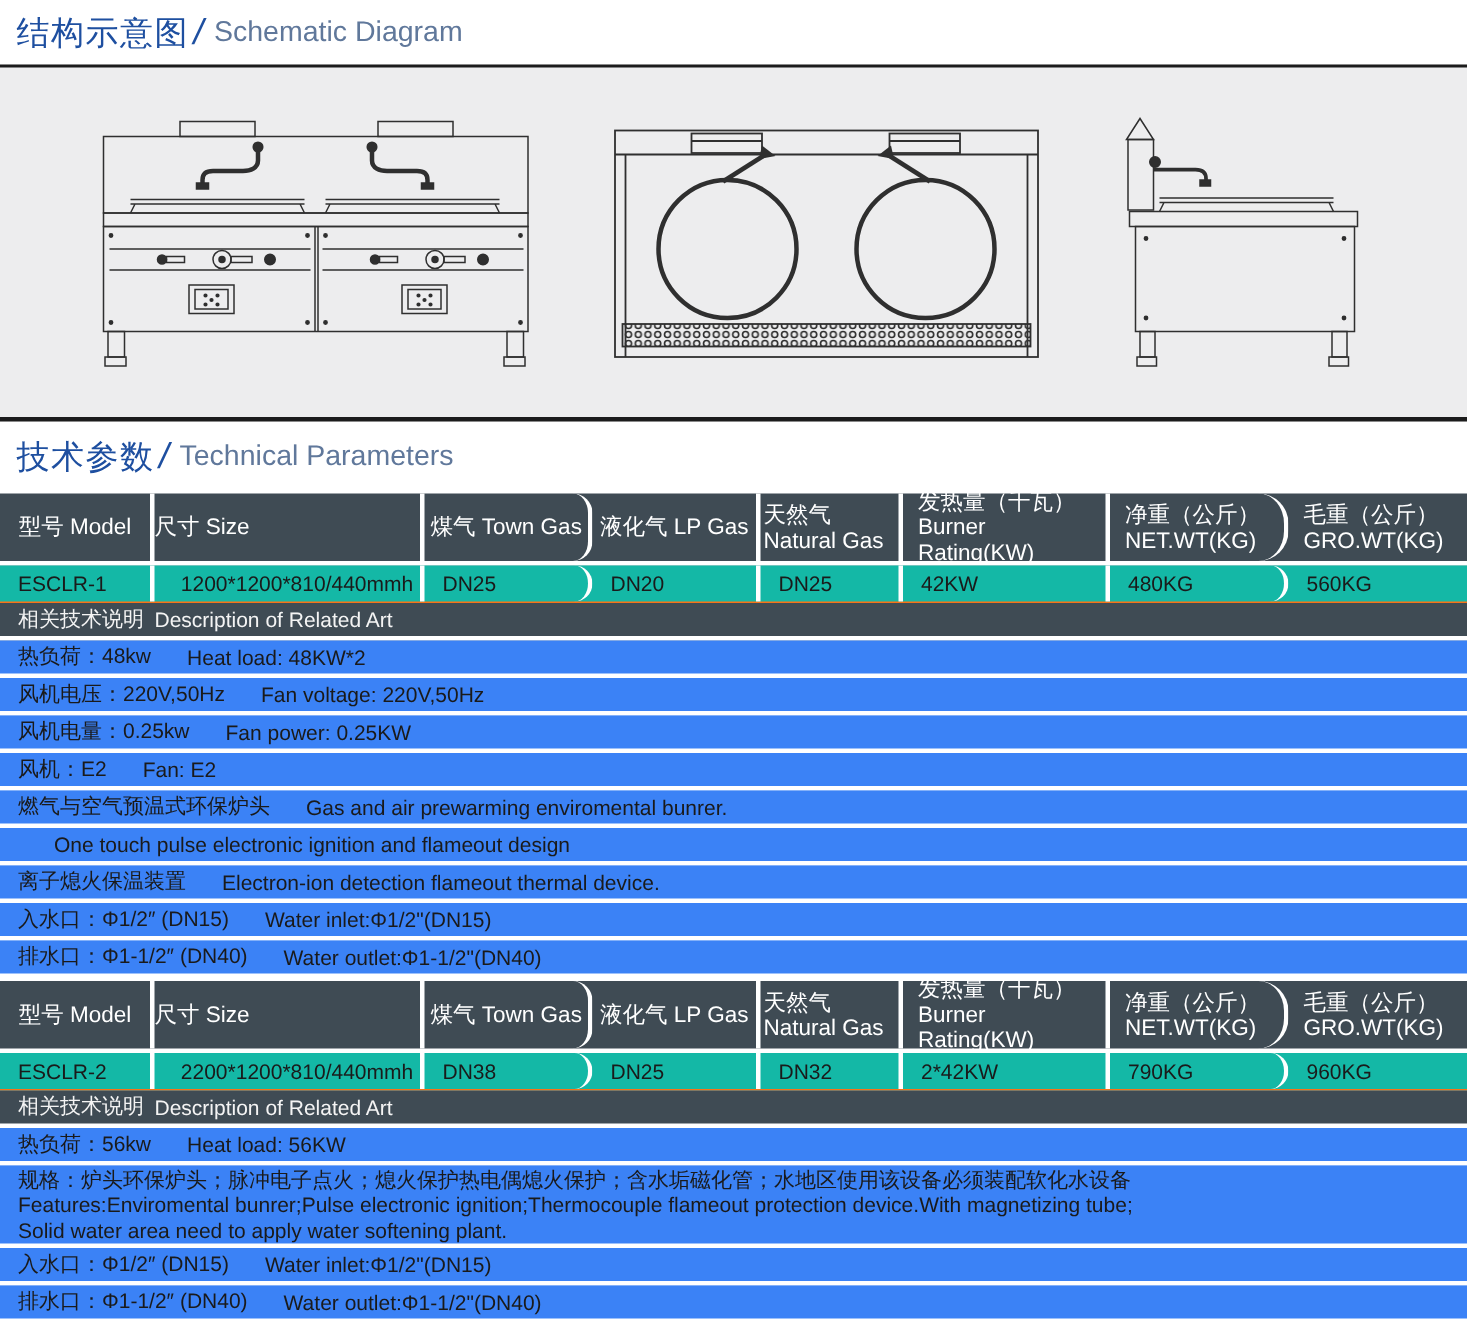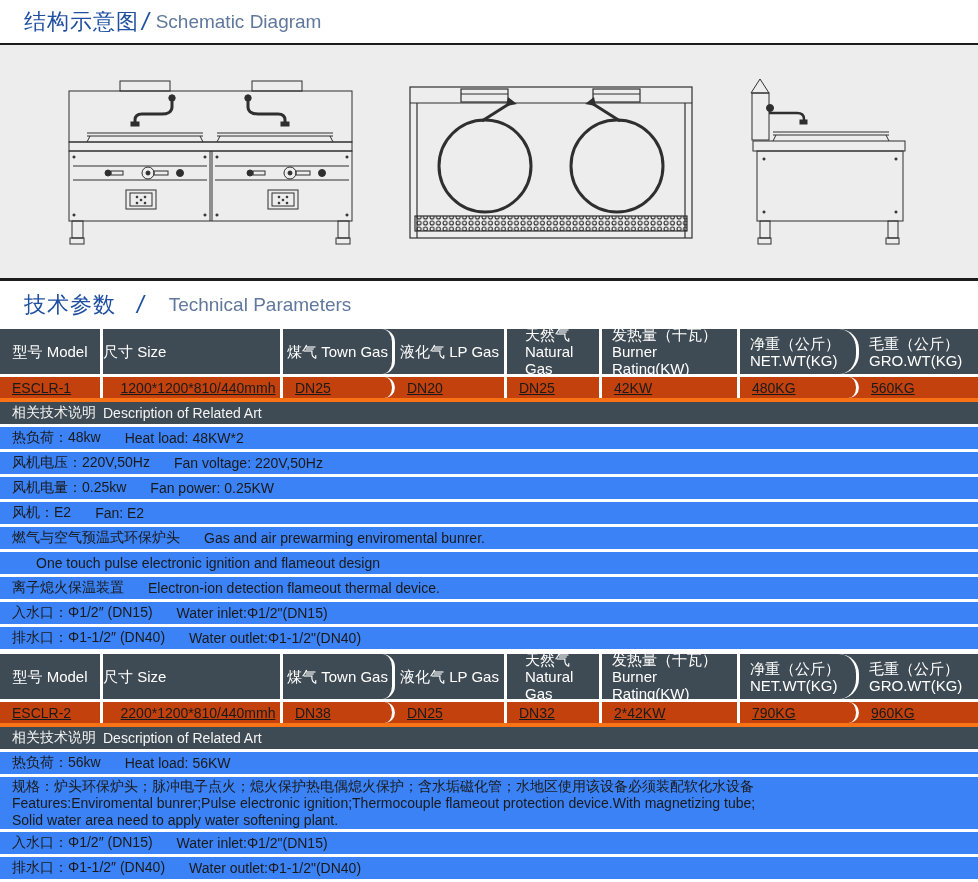--- a/index.html
+++ b/index.html
@@ -2,22 +2,22 @@
 <html><head>
 <meta charset="utf-8">
 <style>
   html,body{margin:0;padding:0;}
   body{
     width:978px;height:882px;overflow:hidden;position:relative;
     background:#ffffff;color:#1a1a1a;
     font-family:"Liberation Sans","DejaVu Sans",sans-serif;
   }
   
-  .title-row{height:43px;display:flex;align-items:center;padding-left:24px;box-sizing:border-box;}
-  .title-row.second{height:48px;gap:18px;}
+  .title-row{height:43px;display:flex;align-items:center;padding-left:11px;box-sizing:border-box;}
+  .title-row.second{height:48px;}
   .t-zh{font-size:22px;color:#1e4fa0;letter-spacing:1px;}
   .t-sep{font-size:24px;color:#1e4fa0;margin:0 7px 0 3px;font-style:italic;}
   .t-en{font-size:19px;color:#60789b;}
 
   
   .diagram{
     height:233px;background:#ededee;position:relative;
     border-top:2px solid #1c1c1c;border-bottom:3px solid #1c1c1c;
   }
   .diagram svg{display:block;}
@@ -28,26 +28,26 @@
   .hcell{
     display:flex;flex-direction:column;justify-content:center;
     color:#ffffff;font-size:15px;line-height:17px;
     box-sizing:border-box;border-right:3px solid #ffffff;
   }
   .hcell:last-child,.dcell:last-child{border-right:none;}
   .c0{width:103px;align-items:center;}
   .c1{width:180px;align-items:flex-start;}
   .c2{width:112px;align-items:center;border-radius:13px;}
   .c3{width:112px;align-items:center;}
-  .c4{width:95px;padding-left:18px;}
+  .c4{width:95px;padding-left:2px;}
   .c5{width:138px;padding-left:10px;}
   .c6{width:119px;padding-left:10px;border-radius:20px;}
   .c7{width:119px;padding-left:10px;}
 
-  .drow{display:flex;height:25px;background:#c2410c;border-bottom:4px solid #f97316;box-sizing:border-box;font-size:14px;text-decoration:underline;}
+  .drow{display:flex;height:25px;background:#14b8a6;border-bottom:1px solid #f97316;box-sizing:border-box;font-size:14px;}
   .dcell{display:flex;align-items:center;box-sizing:border-box;border-right:3px solid #ffffff;padding-left:12px;}
   .dcell.c1{justify-content:center;padding-left:13px;}
   .dcell.c0{padding-left:12px;}
 
   .sechdr{
     height:25px;background:#3f4b54;color:#f4f4f4;display:flex;align-items:center;
     padding-left:12px;font-size:14px;border-bottom:3px solid #ffffff;box-sizing:border-box;
   }
   .sechdr .en{margin-left:7px;}
 

